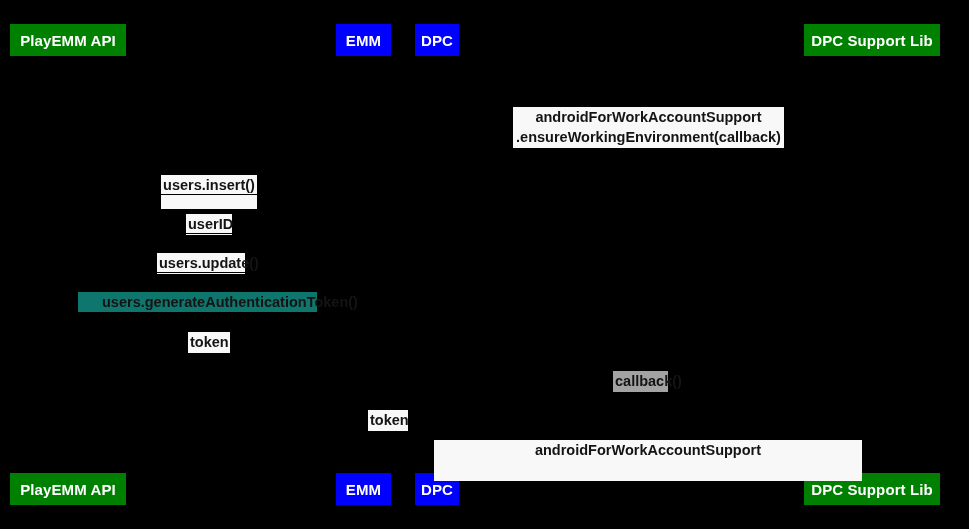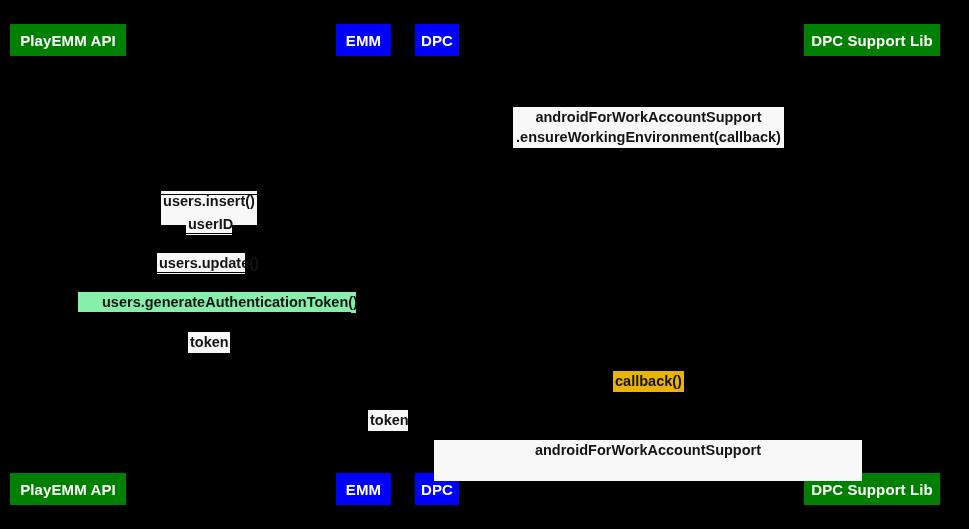--- a/index.html
+++ b/index.html
@@ -95,28 +95,28 @@
     </div>
     <div class="participant blue" style="left: 403px; top: 473px; width: 44px; height: 32px; background: rgb(0, 0, 255); color: rgb(255, 255, 255);">
       <span>DPC</span>
     </div>
     <div class="participant green" style="left: 804px; top: 473px; width: 136px; height: 32px; background: rgb(0, 128, 0); color: rgb(255, 255, 255);">
       <span>DPC Support Lib</span>
     </div>
     <div class="arrow" style="left: 425px; width: 447px; top: 107px;"></div>
     <div class="msg-label two-line" style="left: 513px; top: 64px; width: 271px; height: 41px; background: rgb(248, 248, 248); color: rgb(20, 20, 20);"><span class="ln">androidForWorkAccountSupport</span><span class="ln">.ensureWorkingEnvironment(callback)</span></div>
     <div class="arrow" style="left: 68px; width: 283px; top: 155px;"></div>
-    <div class="msg-label" style="left: 161px; top: 148px; width: 96px; height: 34px; background: rgb(248, 248, 248); color: rgb(20, 20, 20);"><span class="ln">users.insert()</span></div>
+    <div class="msg-label" style="left: 161px; top: 132px; width: 96px; height: 34px; background: rgb(248, 248, 248); color: rgb(20, 20, 20);"><span class="ln">users.insert()</span></div>
     <div class="arrow" style="left: 68px; width: 283px; top: 194px;"></div>
     <div class="msg-label" style="left: 186px; top: 171px; width: 46px; height: 21px; background: rgb(248, 248, 248); color: rgb(20, 20, 20);"><span class="ln">userID</span></div>
     <div class="arrow" style="left: 68px; width: 283px; top: 233px;"></div>
     <div class="msg-label" style="left: 157px; top: 210px; width: 88px; height: 21px; background: rgb(248, 248, 248); color: rgb(20, 20, 20);"><span class="ln">users.update()</span></div>
     <div class="arrow" style="left: 68px; width: 283px; top: 272px;"></div>
-    <div class="msg-label" style="left: 78px; top: 249px; width: 278px; height: 21px; background: #86efac; color: rgb(20, 20, 20); padding-left: 24px;"><span class="ln">users.generateAuthenticationToken()</span></div>
+    <div class="msg-label" style="left: 78px; top: 249px; width: 239px; height: 21px; background: #0f766e; color: rgb(20, 20, 20); padding-left: 24px;"><span class="ln">users.generateAuthenticationToken()</span></div>
     <div class="arrow" style="left: 68px; width: 283px; top: 312px;"></div>
     <div class="msg-label" style="left: 188px; top: 289px; width: 42px; height: 21px; background: rgb(248, 248, 248); color: rgb(20, 20, 20);"><span class="ln">token</span></div>
     <div class="arrow" style="left: 425px; width: 447px; top: 351px;"></div>
-    <div class="msg-label" style="left: 613px; top: 328px; width: 71px; height: 21px; background: #eab308; color: rgb(20, 20, 20);"><span class="ln">callback()</span></div>
+    <div class="msg-label" style="left: 613px; top: 328px; width: 55px; height: 21px; background: #a3a3a3; color: rgb(20, 20, 20);"><span class="ln">callback()</span></div>
     <div class="arrow" style="left: 351px; width: 74px; top: 390px;"></div>
     <div class="msg-label" style="left: 368px; top: 367px; width: 40px; height: 21px; background: rgb(248, 248, 248); color: rgb(20, 20, 20);"><span class="ln">token</span></div>
     <div class="arrow" style="left: 425px; width: 447px; top: 440px;"></div>
     <div class="msg-label two-line" style="left: 434px; top: 397px; width: 428px; height: 41px; background: rgb(248, 248, 248); color: rgb(20, 20, 20);"><span class="ln">androidForWorkAccountSupport</span></div>
   </div>
 
 </body></html>

